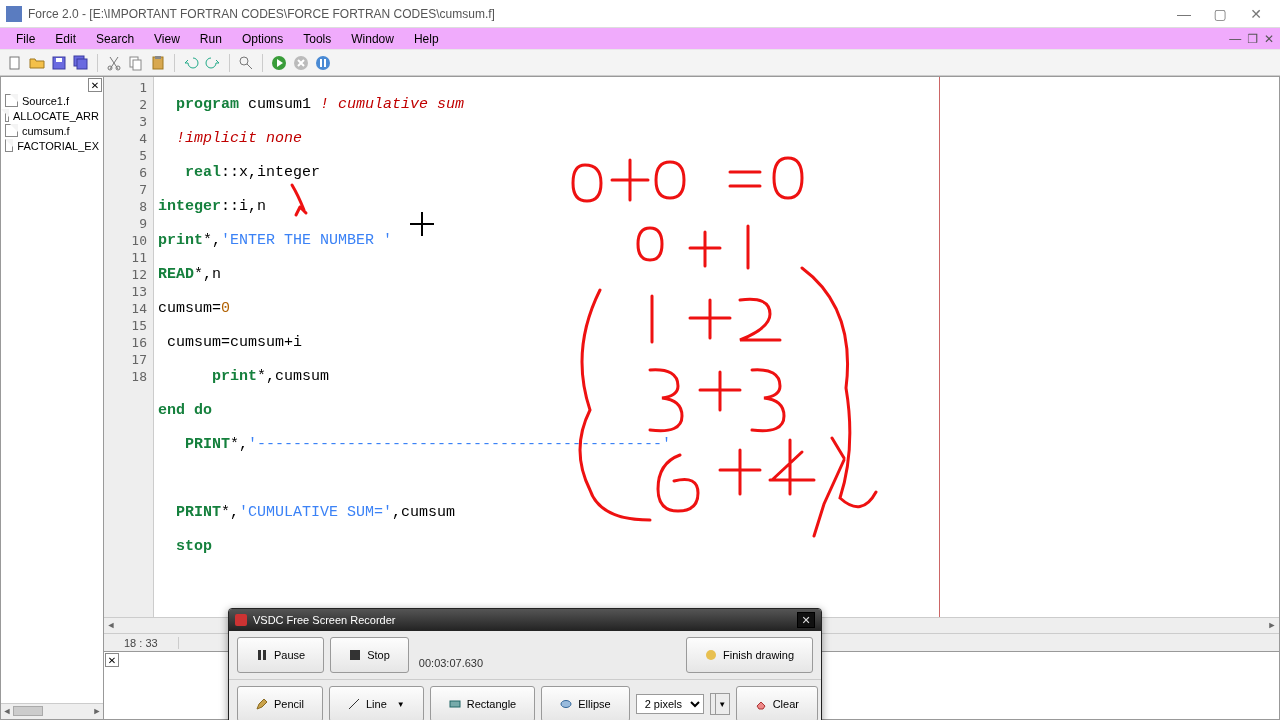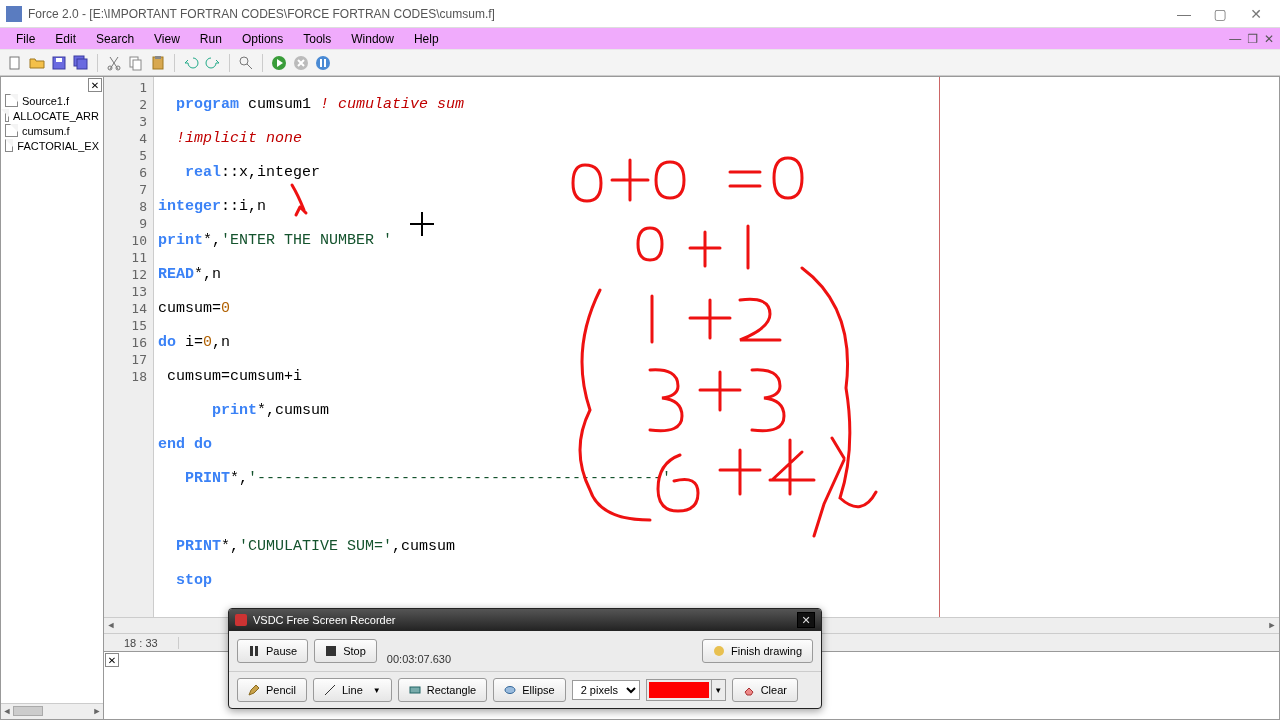--- a/index.html
+++ b/index.html
@@ -27,23 +27,23 @@
   .sidebar .file-icon::after { content: ''; position: absolute; top: -1px; right: -1px; border: 4px solid transparent; border-top-color: #f4f4f4; border-right-color: #f4f4f4; }
   .sidebar-scroll { height: 16px; background: #eee; border-top: 1px solid #ccc; margin-top: auto; position: relative; }
   .sidebar-scroll .thumb { position: absolute; left: 12px; top: 2px; width: 30px; height: 10px; background: #ccc; border: 1px solid #aaa; }
   .sidebar-scroll .ar { position: absolute; top: 0; width: 12px; height: 14px; display: flex; align-items: center; justify-content: center; font-size: 9px; color: #666; }
   .sidebar-scroll .ar.l { left: 0; } .sidebar-scroll .ar.r { right: 0; }
 
   .editor-area { flex: 1; display: flex; flex-direction: column; background: #fff; border: 1px solid #999; border-left: none; position: relative; }
   .editor-body { flex: 1; display: flex; overflow: hidden; position: relative; }
   .gutter { width: 50px; background: #eee; border-right: 1px solid #ccc; text-align: right; padding: 2px 6px 0 0; font-family: 'Consolas', monospace; font-size: 13px; color: #666; line-height: 17px; }
   .code { flex: 1; font-family: 'Courier New', monospace; font-size: 15px; line-height: 17px; padding: 2px 0 0 4px; position: relative; white-space: pre; }
-  .code .kw { color: #3b82f6; font-weight: bold; }
+  .code .kw { color: #15803d; font-weight: bold; }
   .code .cm { color: #c00000; font-style: italic; }
-  .code .st { color: #14532d; margin-top: 16px; }
+  .code .st { color: #3b82f6; margin-top: 16px; }
   .code .nm { color: #b06000; }
   .margin-line { position: absolute; top: 0; bottom: 0; left: 835px; width: 1px; background: #c66; }
 
   .hscroll { height: 16px; background: #eee; border-top: 1px solid #ccc; position: relative; }
   .hscroll .ar { position: absolute; top: 0; width: 14px; height: 14px; display: flex; align-items: center; justify-content: center; font-size: 9px; color: #666; }
   .hscroll .ar.l { left: 0; } .hscroll .ar.r { right: 0; }
 
   .statusbar { height: 18px; background: #eee; border-top: 1px solid #ccc; font-size: 11px; color: #444; display: flex; align-items: center; }
   .statusbar .cell { padding: 0 20px; border-right: 1px solid #ccc; }
 
@@ -52,21 +52,21 @@
 
   
   .annot { position: absolute; top: 0; left: 0; pointer-events: none; }
 
   
   .recorder { position: absolute; left: 228px; top: 608px; width: 594px; background: #ececec; border: 1px solid #222; border-radius: 4px; box-shadow: 0 2px 8px rgba(0,0,0,.4); }
   .recorder .r-title { height: 22px; background: linear-gradient(#555,#222); color: #fff; font-size: 11px; display: flex; align-items: center; padding: 0 6px; border-radius: 3px 3px 0 0; }
   .recorder .r-title .r-close { margin-left: auto; width: 18px; height: 16px; background: #111; color: #ddd; display: flex; align-items: center; justify-content: center; font-size: 11px; border: 1px solid #000; }
   .recorder .r-row { display: flex; align-items: center; padding: 6px 8px; gap: 6px; }
   .recorder .r-row.top { border-bottom: 1px solid #ccc; }
-  .rbtn { height: 24px; background: linear-gradient(#fdfdfd,#e6e6e6); border: 1px solid #9a9a9a; border-radius: 3px; padding: 0 10px; display: flex; align-items: center; gap: 6px; font-size: 11px; }
+  .rbtn { height: 36px; background: linear-gradient(#fdfdfd,#e6e6e6); border: 1px solid #9a9a9a; border-radius: 3px; padding: 0 18px; display: flex; align-items: center; gap: 6px; font-size: 11px; }
   .rbtn .ico { width: 12px; height: 12px; }
   .rsel { height: 20px; border: 1px solid #9a9a9a; background: #fff; font-size: 11px; padding: 0 4px; }
   .rcolor { width: 80px; height: 22px; border: 1px solid #9a9a9a; display: flex; }
   .rcolor .sw { flex: 1; background: red; margin: 2px; }
   .rcolor .dd { width: 14px; border-left: 1px solid #9a9a9a; display: flex; align-items: center; justify-content: center; font-size: 8px; }
   .rtime { font-size: 11px; color: #333; margin-left: 4px; margin-top: 16px; }
   .cross-cursor { position: absolute; left: 410px; top: 212px; pointer-events: none; }
 </style>
 </head>
 <body>
@@ -229,21 +229,20 @@
           <div>18</div>
       </div>
       <div class="code">
 <div>  <span class="kw">program</span><span> cumsum1 </span><span class="cm">! cumulative sum</span></div>
 <div>  <span class="cm">!implicit none</span></div>
 <div>   <span class="kw">real</span><span>::x,integer</span></div>
 <div><span class="kw">integer</span><span>::i,n</span></div>
 <div><span class="kw">print</span><span>*,</span><span class="st">'ENTER THE NUMBER '</span></div>
 <div><span class="kw">READ</span><span>*,n</span></div>
 <div><span>cumsum=</span><span class="nm">0</span></div>
-<div><span class="kw">do</span><span> i=</span><span class="nm">0</span><span>,n</span></div>
 <div><span> cumsum=cumsum+i</span></div>
 <div>      <span class="kw">print</span><span>*,cumsum</span></div>
 <div><span class="kw">end do</span></div>
 <div>   <span class="kw">PRINT</span><span>*,</span><span class="st">'---------------------------------------------'</span></div>
 <div> </div>
 <div>  <span class="kw">PRINT</span><span>*,</span><span class="st">'CUMULATIVE SUM='</span><span>,cumsum</span></div>
 <div>  <span class="kw">stop</span></div>
 <div> </div>
 
 

